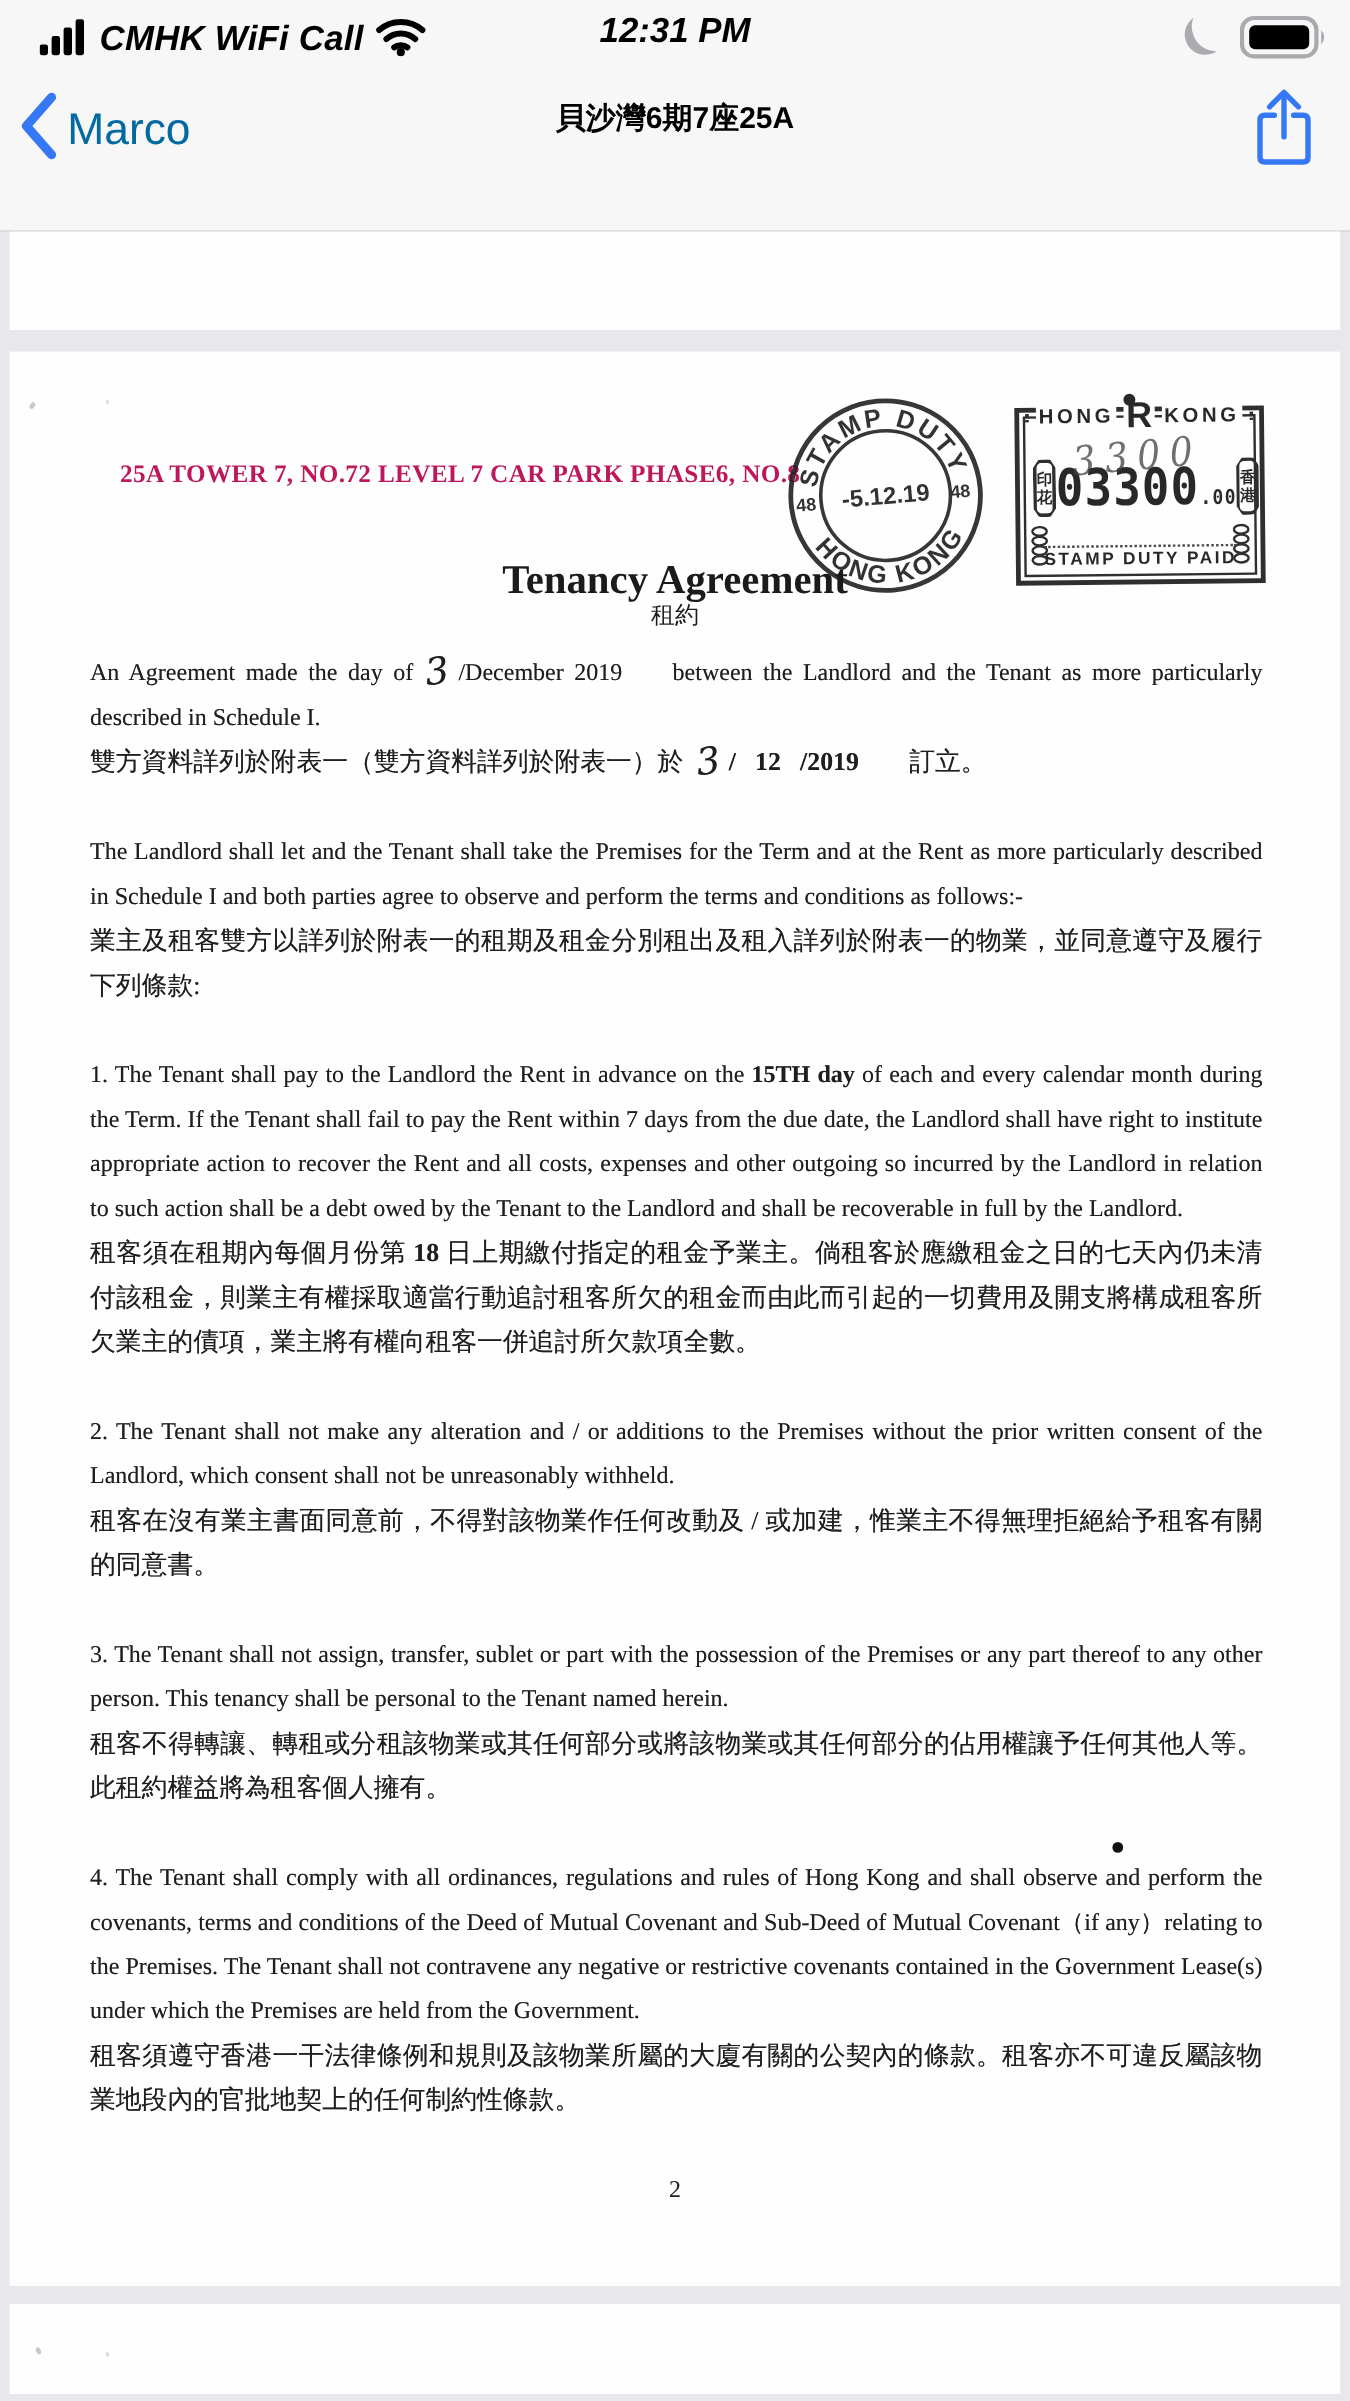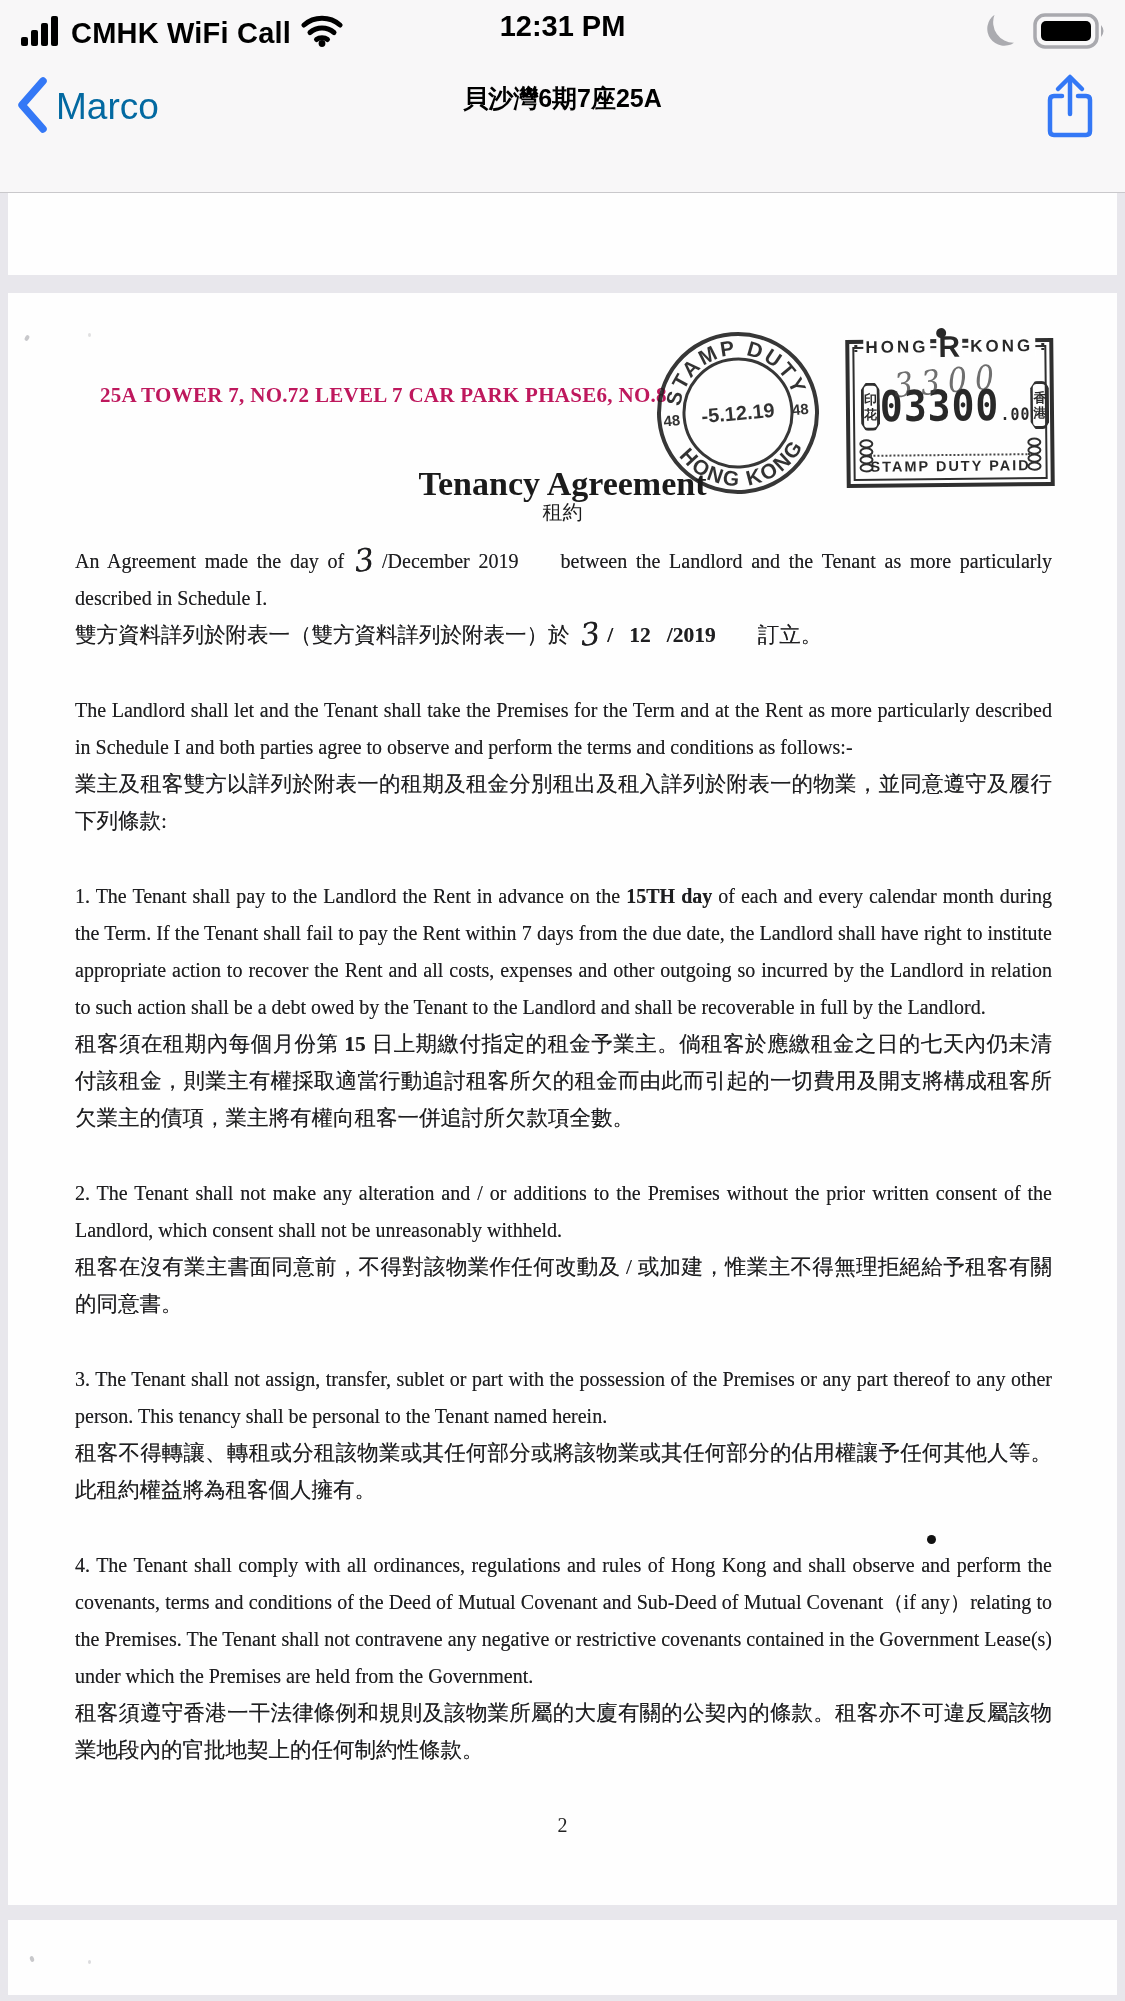--- a/index.html
+++ b/index.html
@@ -1,21 +1,21 @@
 <!DOCTYPE html>
 <html><head>
 <meta charset="utf-8">
 <style>
   * { box-sizing: border-box; margin: 0; padding: 0; }
   html,body { width:1125px; height:2001px; overflow:hidden; background:#E8E7EC;
               font-family:"Liberation Sans", sans-serif; }
 
   
   .status-bar { height:60px; background:#F8F7F8; position:relative;
-                display:flex; align-items:center; padding:6px 14px 0 21px; }
+                display:flex; align-items:center; padding:6px 14px 0 33px;font-style:italic; }
   .sb-left { display:flex; align-items:center; gap:10px; }
   .carrier { font-size:29px; font-weight:600; color:#000; letter-spacing:.2px; }
   .sb-time { position:absolute; left:0; right:0; top:10px; text-align:center;
              font-size:29px; font-weight:700; color:#000; }
   .sb-right { margin-left:auto; display:flex; align-items:center; gap:12px; position:relative; z-index:2; }
 
   
   .nav-bar { height:133px; background:#F8F7F8; border-bottom:1px solid rgba(60,60,67,.25);
              position:relative; display:flex; align-items:flex-start; }
   .back-btn { display:flex; align-items:center; gap:8px; margin:14px 0 0 14px; cursor:pointer; z-index:2;}
@@ -246,21 +246,21 @@
       <div class="block">
         <p>The Landlord shall let and the Tenant shall take the Premises for the Term and at the Rent as more particularly described in Schedule I and both parties agree to observe and perform the terms and conditions as follows:-</p>
         <p class="zh">業主及租客雙方以詳列於附表一的租期及租金分別租出及租入詳列於附表一的物業，並同意遵守及履行下列條款:</p>
       </div>
 
       <div class="block">
         <p>
           <span>1. The Tenant shall pay to the Landlord the Rent in advance on the </span><span class="bd">15TH day</span><span> of each and every calendar month during the Term. If the Tenant shall fail to pay the Rent within 7 days from the due date, the Landlord shall have right to institute appropriate action to recover the Rent and all costs, expenses and other outgoing so incurred by the Landlord in relation to such action shall be a debt owed by the Tenant to the Landlord and shall be recoverable in full by the Landlord.</span>
         </p>
         <p class="zh">
-          <span>租客須在租期內每個月份第 </span><span class="bd">15</span><span> 日上期繳付指定的租金予業主。倘租客於應繳租金之日的七天內仍未清付該租金，則業主有權採取適當行動追討租客所欠的租金而由此而引起的一切費用及開支將構成租客所欠業主的債項，業主將有權向租客一併追討所欠款項全數。</span>
+          <span>租客須在租期內每個月份第 </span><span class="bd">18</span><span> 日上期繳付指定的租金予業主。倘租客於應繳租金之日的七天內仍未清付該租金，則業主有權採取適當行動追討租客所欠的租金而由此而引起的一切費用及開支將構成租客所欠業主的債項，業主將有權向租客一併追討所欠款項全數。</span>
         </p>
       </div>
 
       <div class="block">
         <p>2. The Tenant shall not make any alteration and / or additions to the Premises without the prior written consent of the Landlord, which consent shall not be unreasonably withheld.</p>
         <p class="zh">租客在沒有業主書面同意前，不得對該物業作任何改動及 / 或加建，惟業主不得無理拒絕給予租客有關的同意書。</p>
       </div>
 
       <div class="block">
         <p>3. The Tenant shall not assign, transfer, sublet or part with the possession of the Premises or any part thereof to any other person. This tenancy shall be personal to the Tenant named herein.</p>

